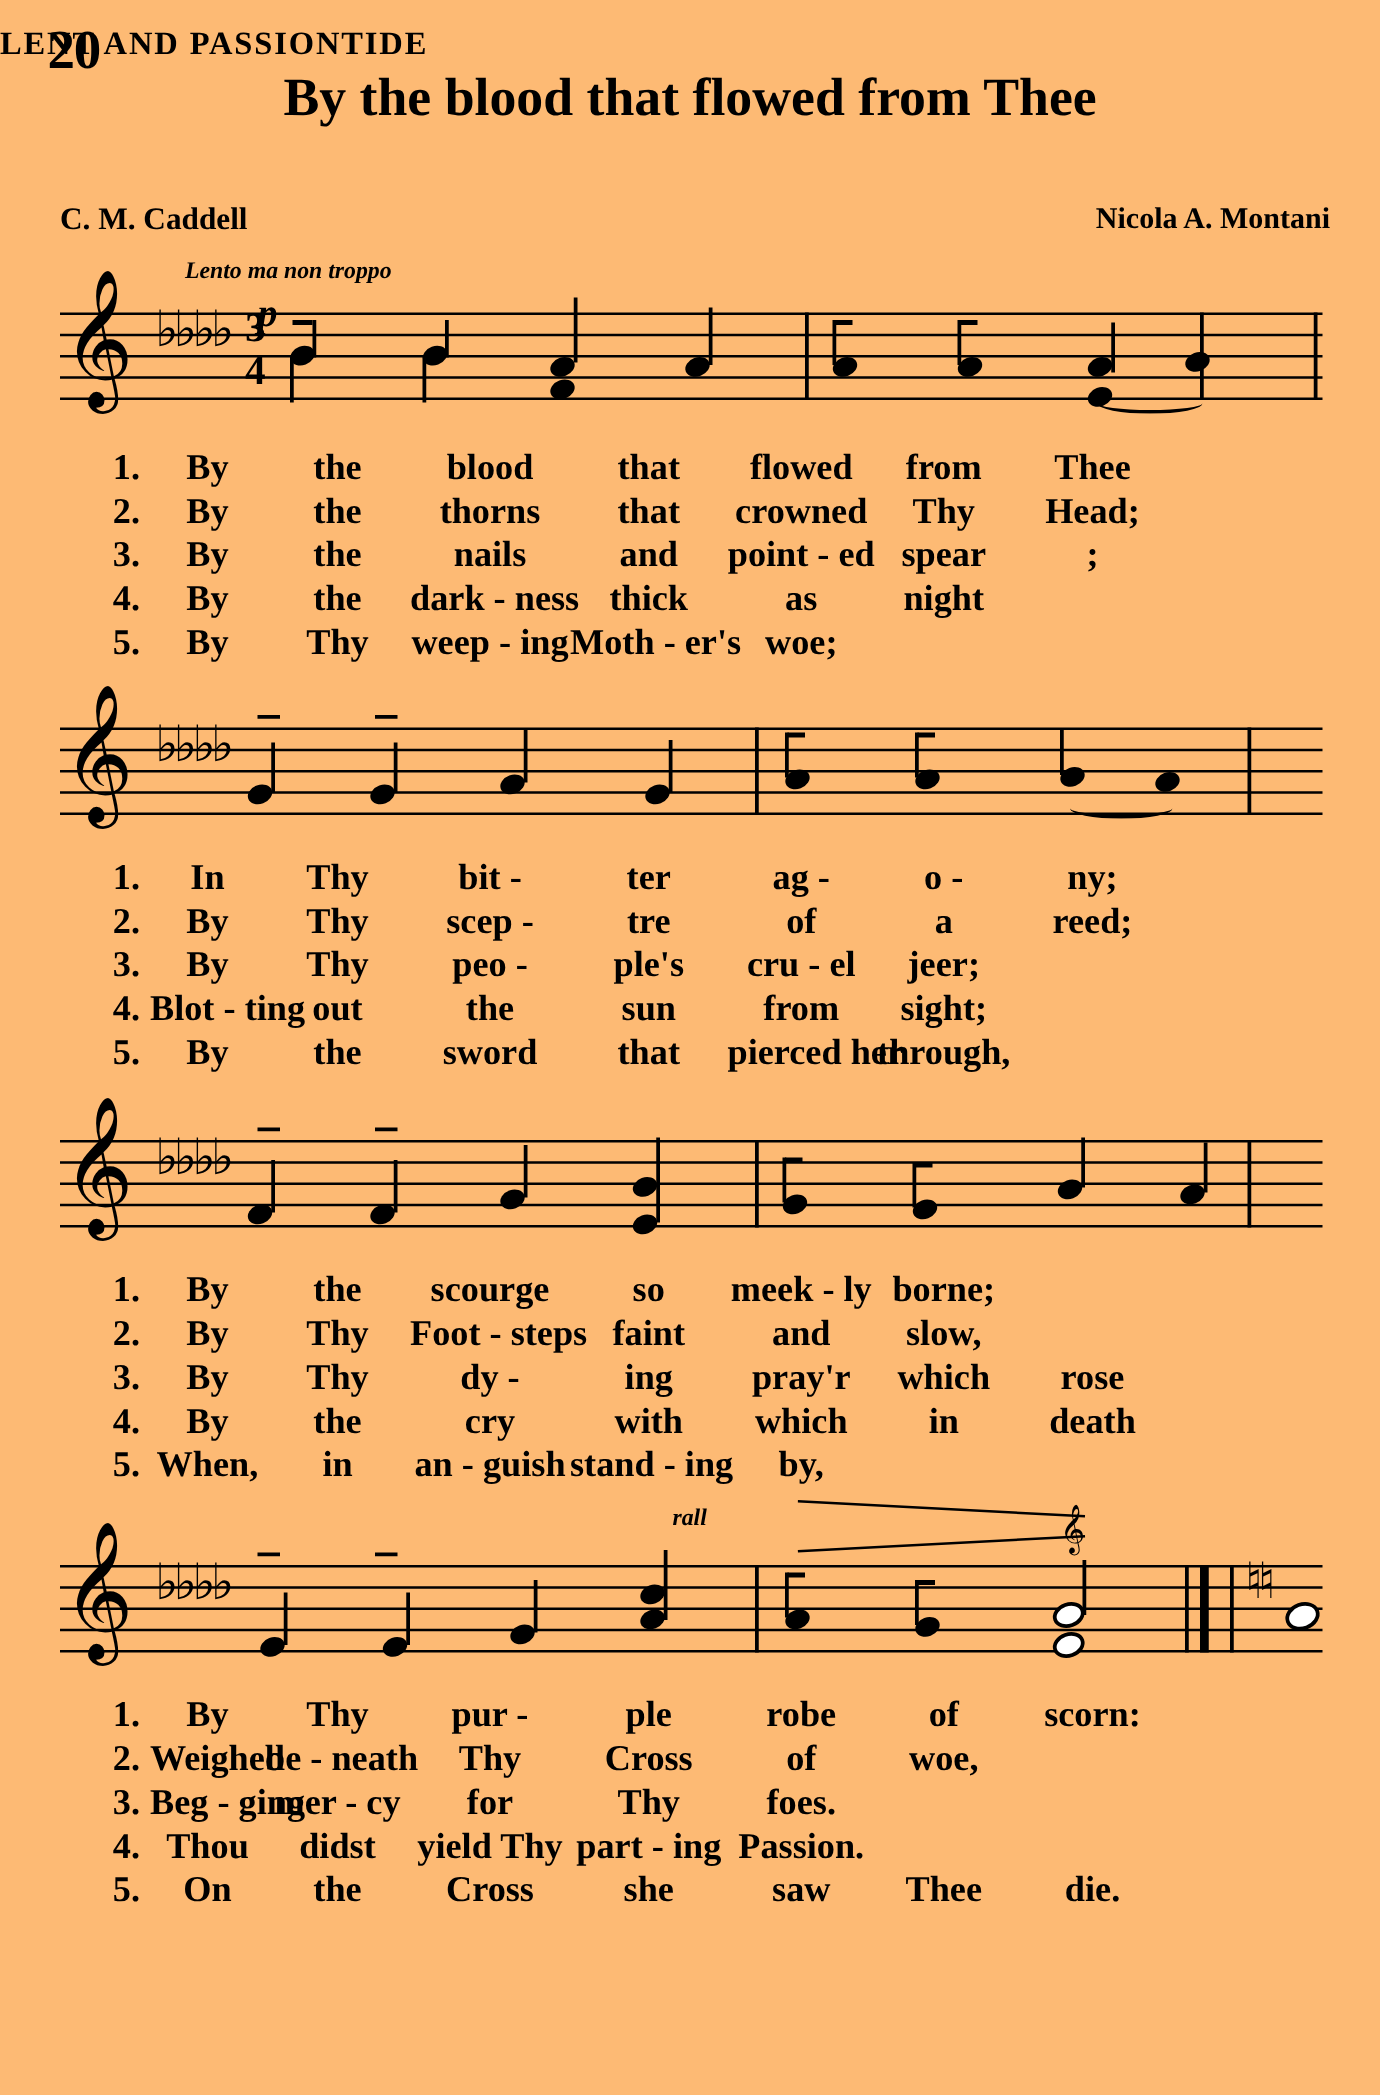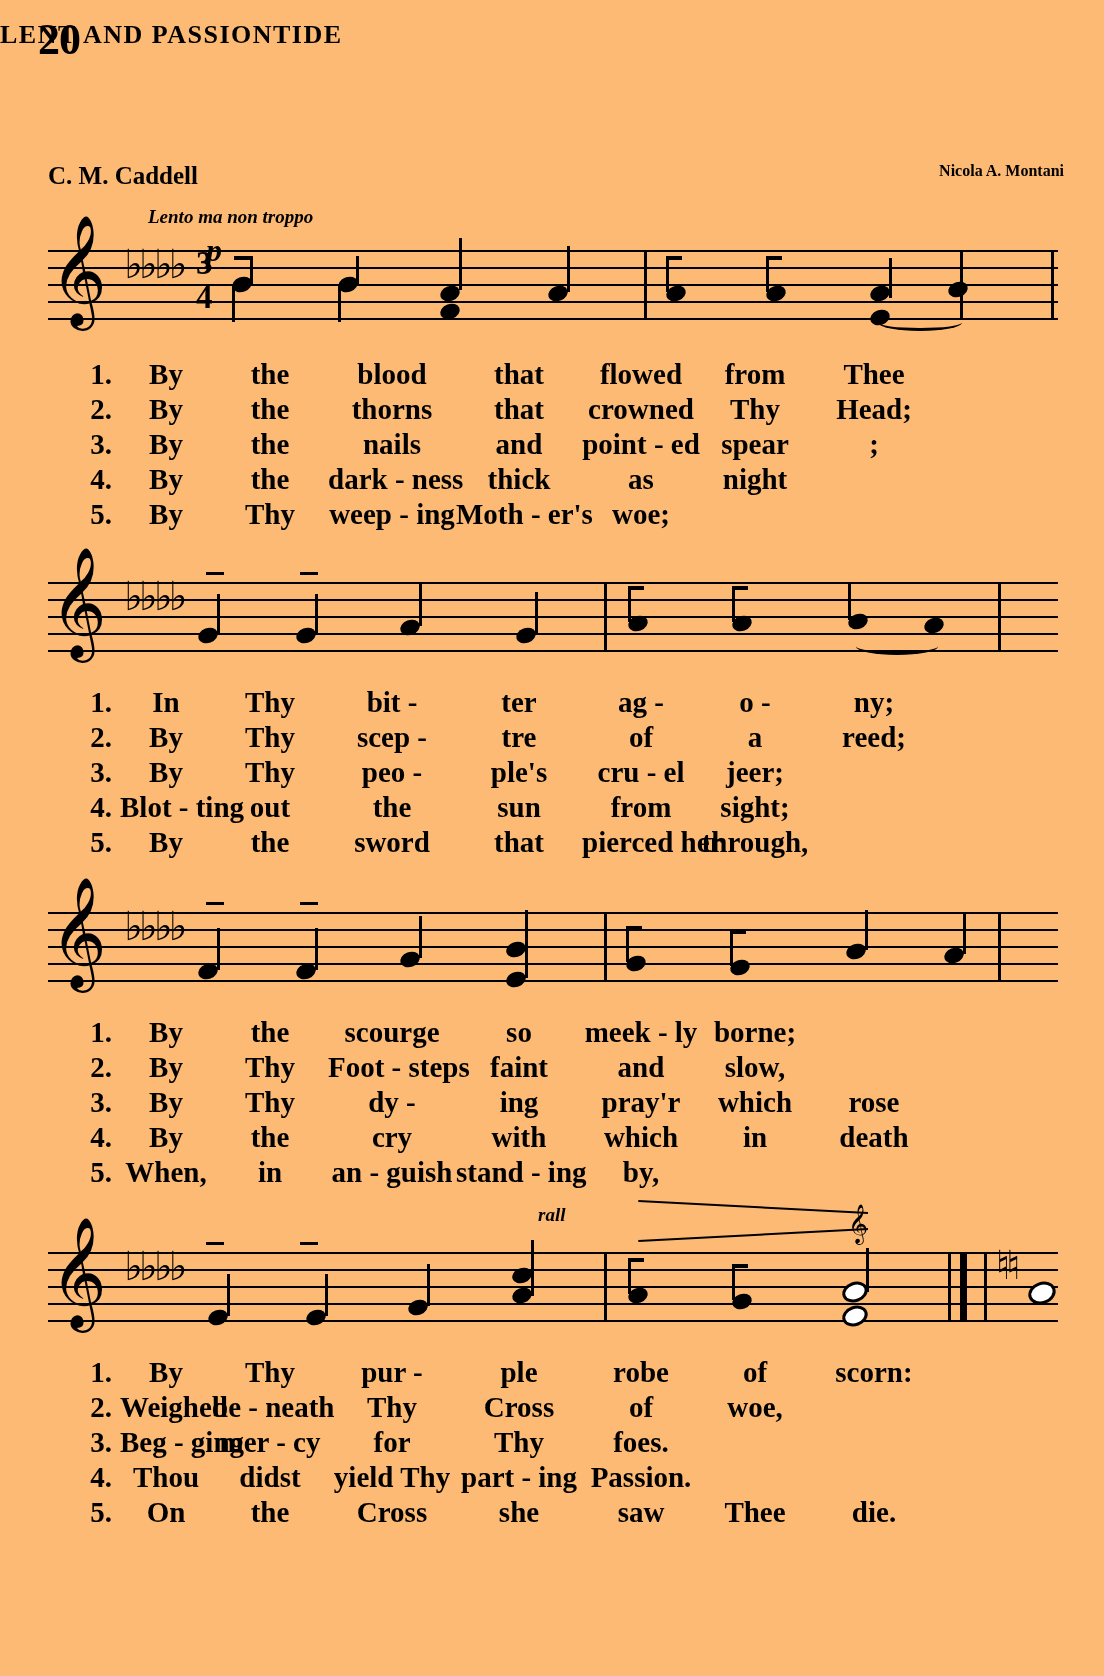--- a/index.html
+++ b/index.html
@@ -69,21 +69,21 @@
     font-family: "Liberation Serif", serif;
     font-weight: bold;
     font-size: 25px;
   }
   .author-right {
     position: absolute;
     right: 40px;
     top: 162px;
     font-family: "Liberation Serif", serif;
     font-weight: bold;
-    font-size: 16px;
+    font-size: 24px;
   }
 
   
   .system {
     position: absolute;
     left: 48px;
     width: 1010px;
   }
   .staff {
     position: relative;
@@ -234,20 +234,21 @@
     font-size: 26px;
   }
 </style>
 </head>
 <body>
 
 <div id="page">
 
   <div class="hymn-number">20</div>
   <div class="section-header">LENT AND PASSIONTIDE</div>
+  <div class="hymn-title">By the blood that flowed from Thee</div>
   <div class="author-left">C. M. Caddell</div>
   <div class="author-right">Nicola A. Montani</div>
 
   <div class="system" style="top:238px;">
     <div class="tempo" style="left:100px; top:-32px;">Lento ma non troppo</div>
     <div class="dynamic" style="left:158px; top:-6px;">p</div>
     <div class="staff">
       <div class="line l1"></div>
         <div class="line l2"></div>
         <div class="line l3"></div>

